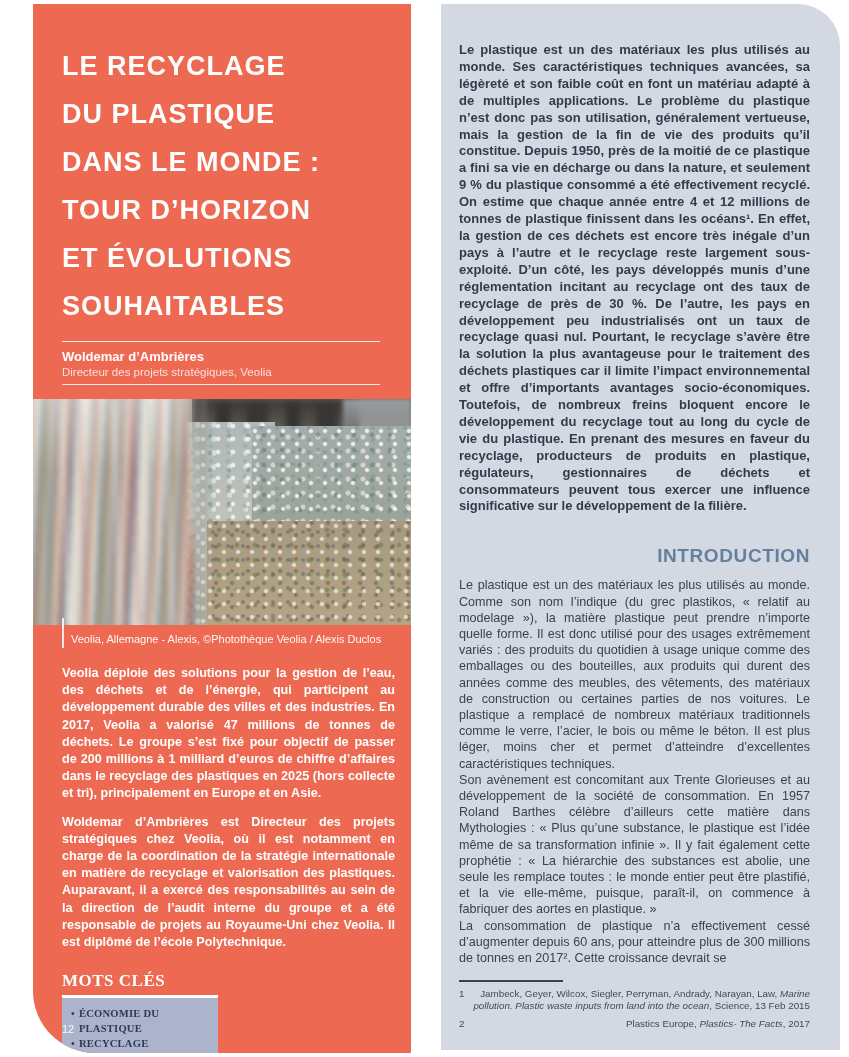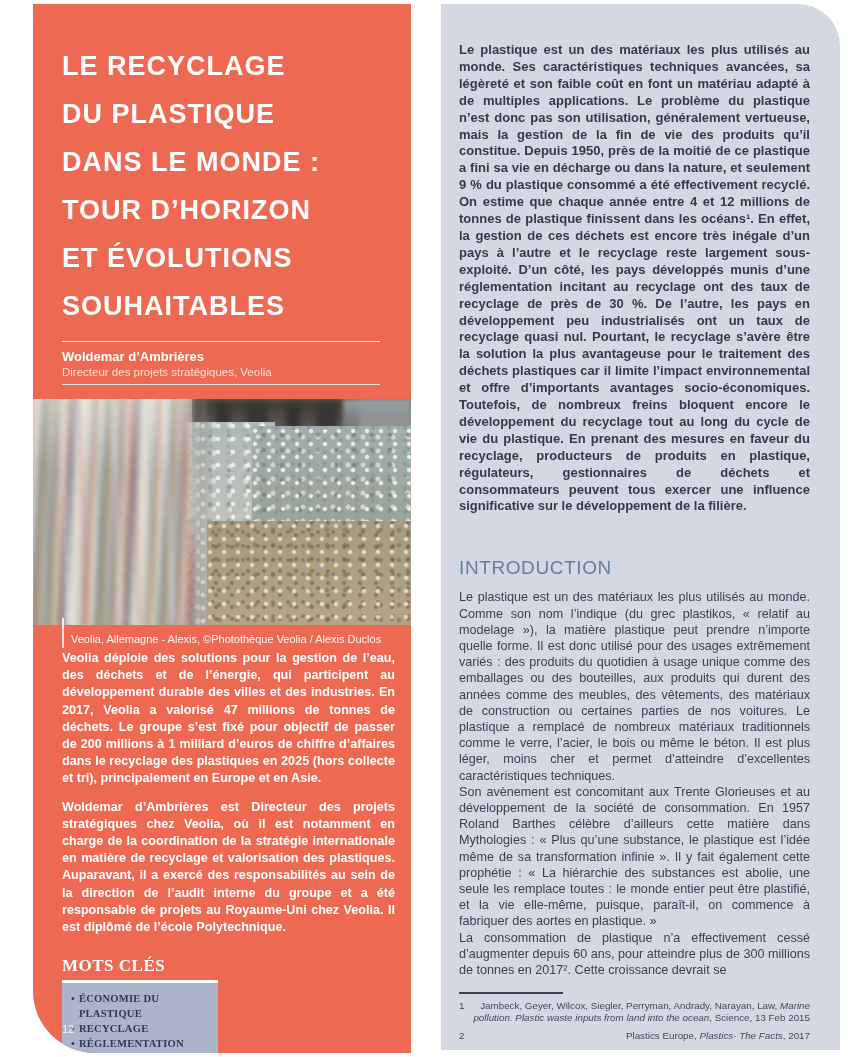--- a/index.html
+++ b/index.html
@@ -68,21 +68,21 @@
     background:repeating-linear-gradient(88deg,
       rgba(190,80,90,.4) 0 4px,transparent 4px 17px,rgba(80,140,120,.35) 17px 21px,
       transparent 21px 33px,rgba(242,242,255,.45) 33px 39px,transparent 39px 52px);
     filter:blur(2.5px);}
   .ph-streaks-light{left:0;top:0;width:42%;height:32%;background:linear-gradient(180deg,rgba(255,255,255,.35),rgba(255,255,255,0));}
   .ph-blend{left:36%;width:10%;top:0;bottom:0;background:linear-gradient(90deg,rgba(140,140,135,0),rgba(140,140,135,.35));filter:blur(2px);}
 
   .caption{position:relative;margin:8px 16px 0 29px;padding-left:9px;font-size:11px;color:rgba(255,255,255,.95);}
   .caption-tick{position:absolute;left:0;top:-15px;width:1.5px;height:30px;background:rgba(255,255,255,.85);}
 
-  .bio{margin:5px 16px 0 29px;font-size:12.6px;font-weight:700;line-height:17.2px;text-align:justify;color:#fff;}
+  .bio{margin:20px 16px 0 29px;font-size:12.6px;font-weight:700;line-height:17.2px;text-align:justify;color:#fff;}
   .bio + .bio{margin-top:11px;}
 
   .keywords{margin:20px 16px 0 29px;font-family:Liberation Serif, serif;}
   .kw-heading{font-size:17px;font-weight:700;letter-spacing:.5px;color:#fff;}
   .kw-bar{width:156px;height:3px;background:#fff;margin-top:4px;}
   .kw-box{list-style:none;margin:0;padding:8px 6px 8px 9px;width:156px;box-sizing:border-box;background:#ACB4CB;}
   .kw-item{display:flex;gap:4px;font-size:10.6px;font-weight:700;line-height:15px;color:#2F3857;letter-spacing:.2px;}
   .kw-bullet{flex-shrink:0;}
 
   .page-number{position:absolute;left:29px;bottom:18px;font-size:11px;color:rgba(255,255,255,.92);}
@@ -92,21 +92,21 @@
     position:absolute;left:441px;top:4px;width:399px;height:1046px;
     background:#D4D8E2;border-radius:0 42px 0 0;overflow:hidden;
     padding:0;box-sizing:border-box;
   }
   .rp-inner{padding:38px 30px 0 18px;}
   .lead{
     margin:0;font-size:13px;font-weight:700;line-height:16.9px;
     text-align:justify;color:#333A4B;
   }
   .intro-heading{
-    margin:42px 0 0 0;font-size:19px;font-weight:400;color:#64809F;letter-spacing:.6px;
+    margin:30px 0 0 0;font-size:19px;font-weight:700;color:#64809F;letter-spacing:.6px;text-align:right;
   }
   .body-para{
     margin:10px 0 0 0;font-size:12.6px;line-height:16.2px;text-align:justify;color:#3B4150;
   }
   .body-para + .body-para{margin-top:0;}
   .fn-rule{margin-top:14px;width:104px;height:2px;background:#3B4150;}
   .footnote{display:flex;margin-top:6px;font-size:9.8px;line-height:11.8px;color:#42485A;}
   .fn-num{width:13px;flex-shrink:0;}
   .fn-text{flex:1;text-align:right;}
   .fn-italic{font-style:italic;}

